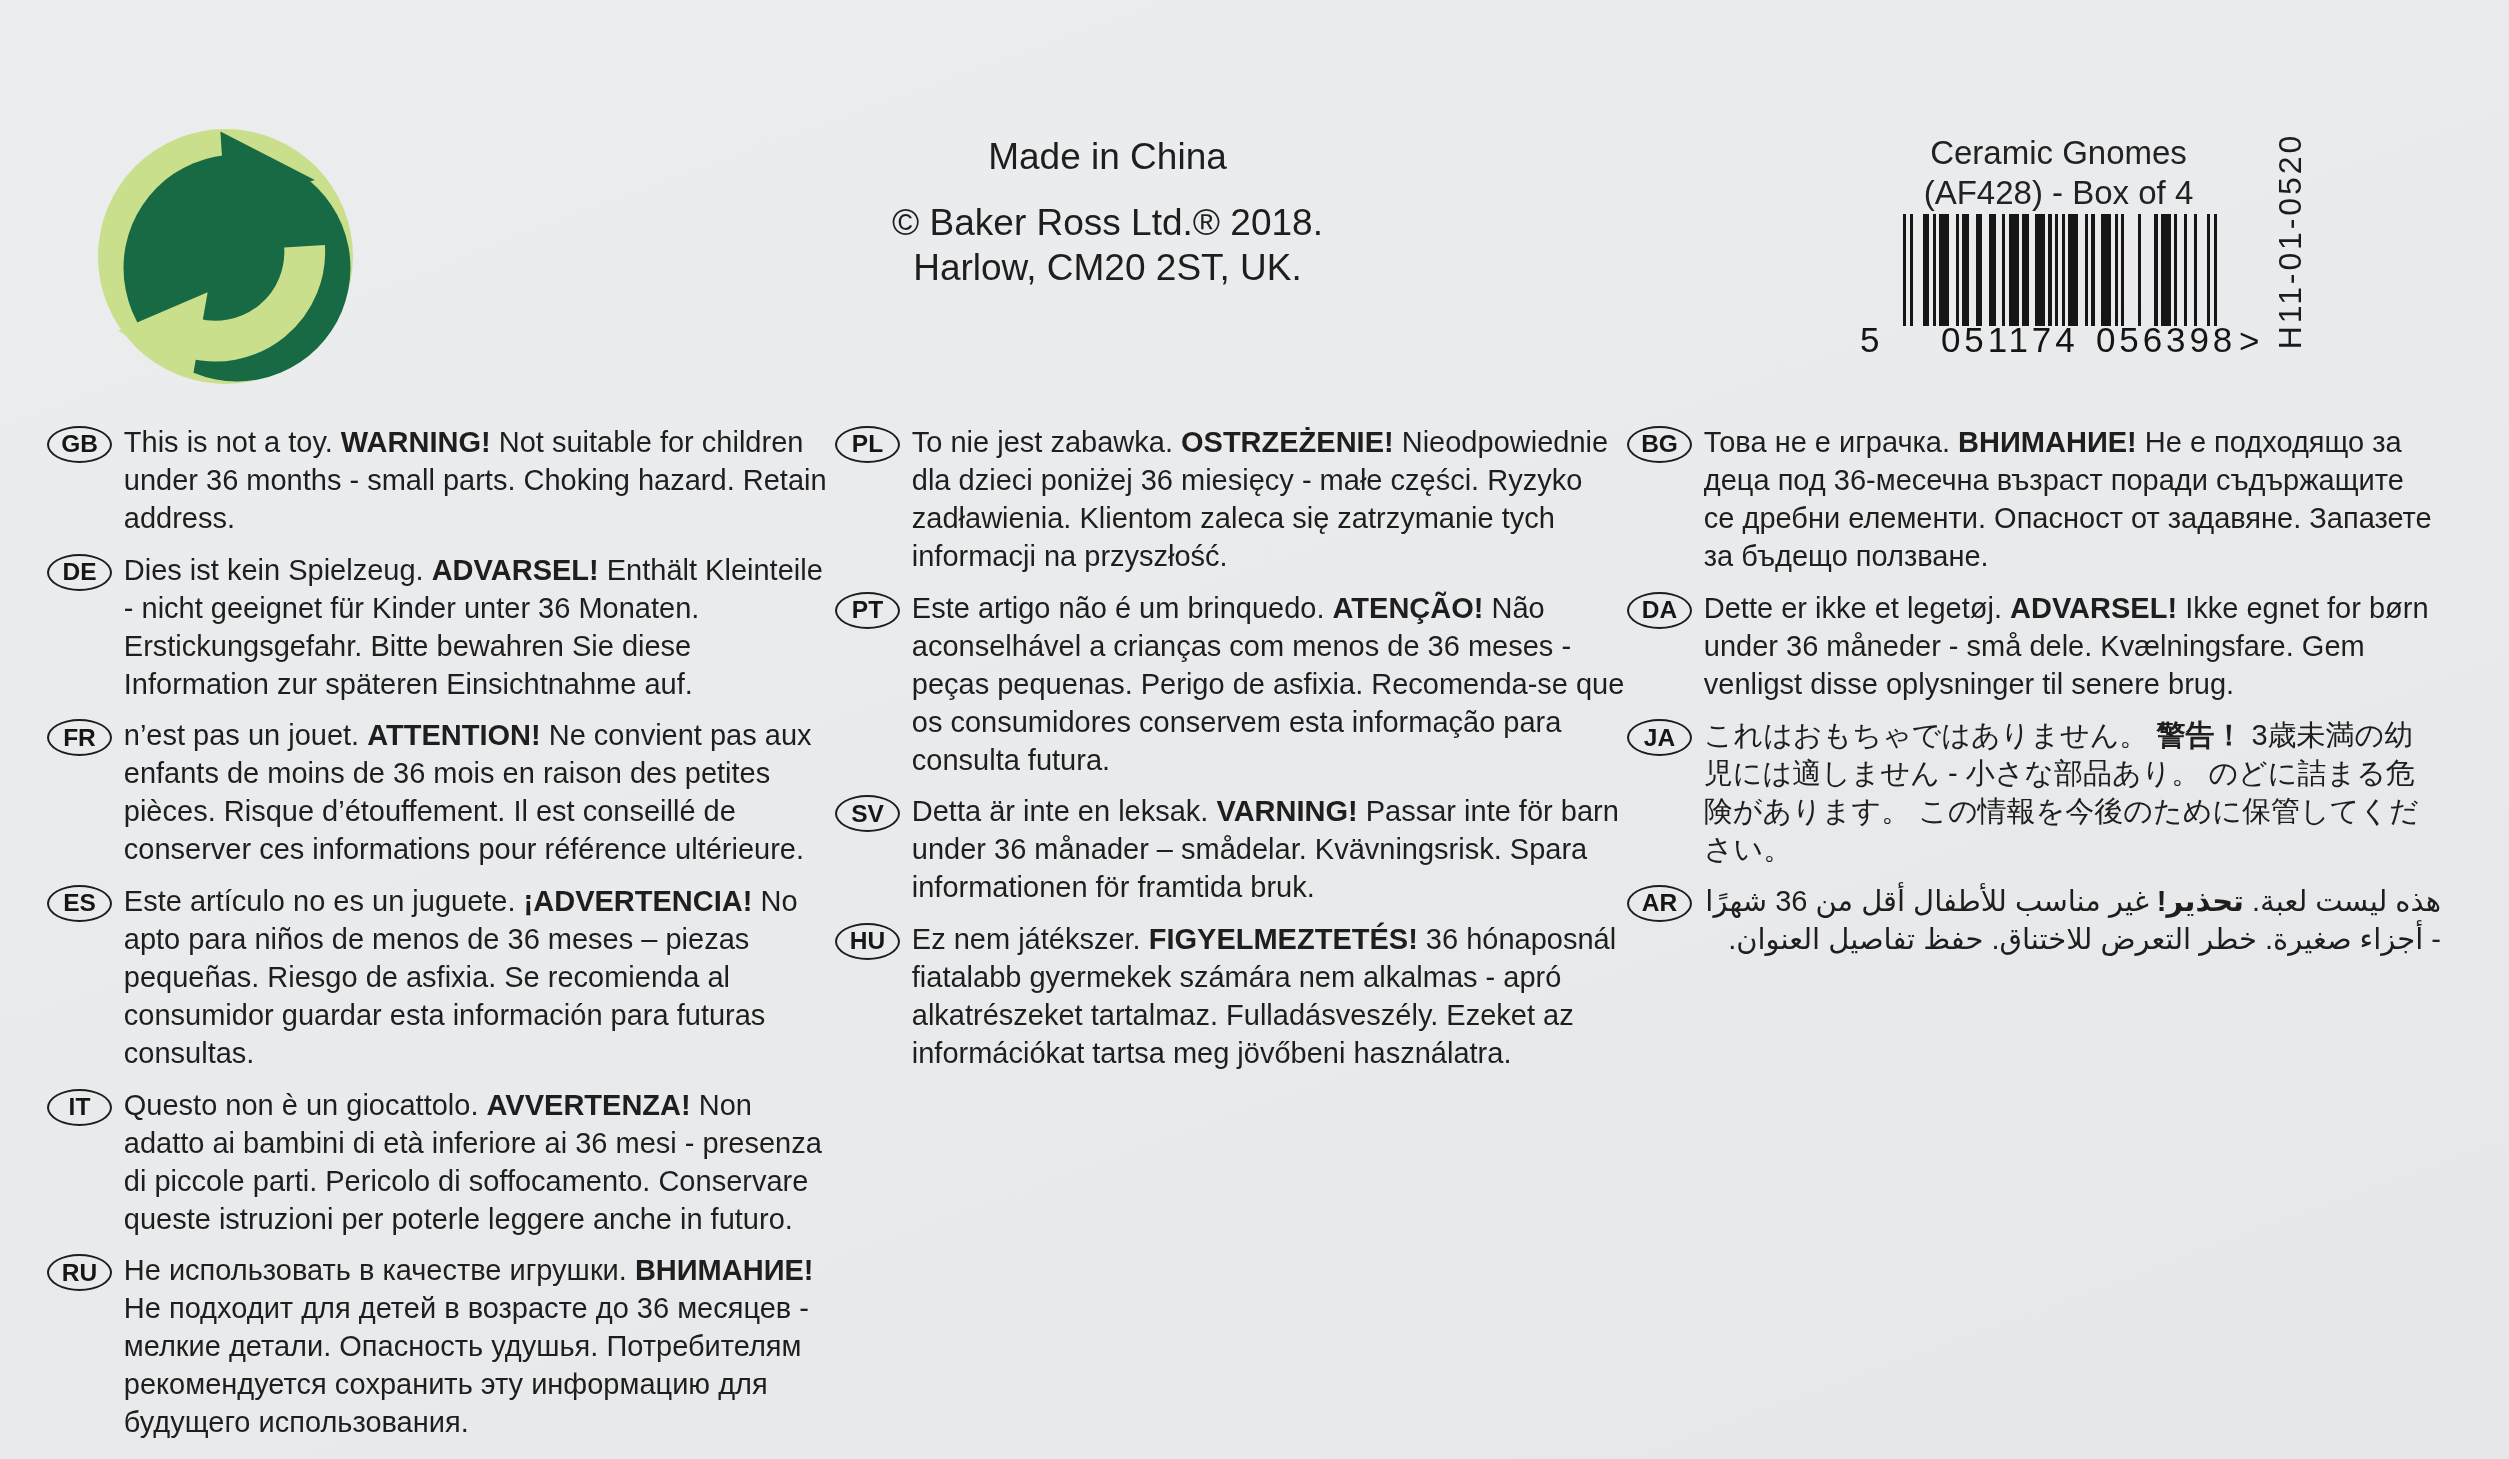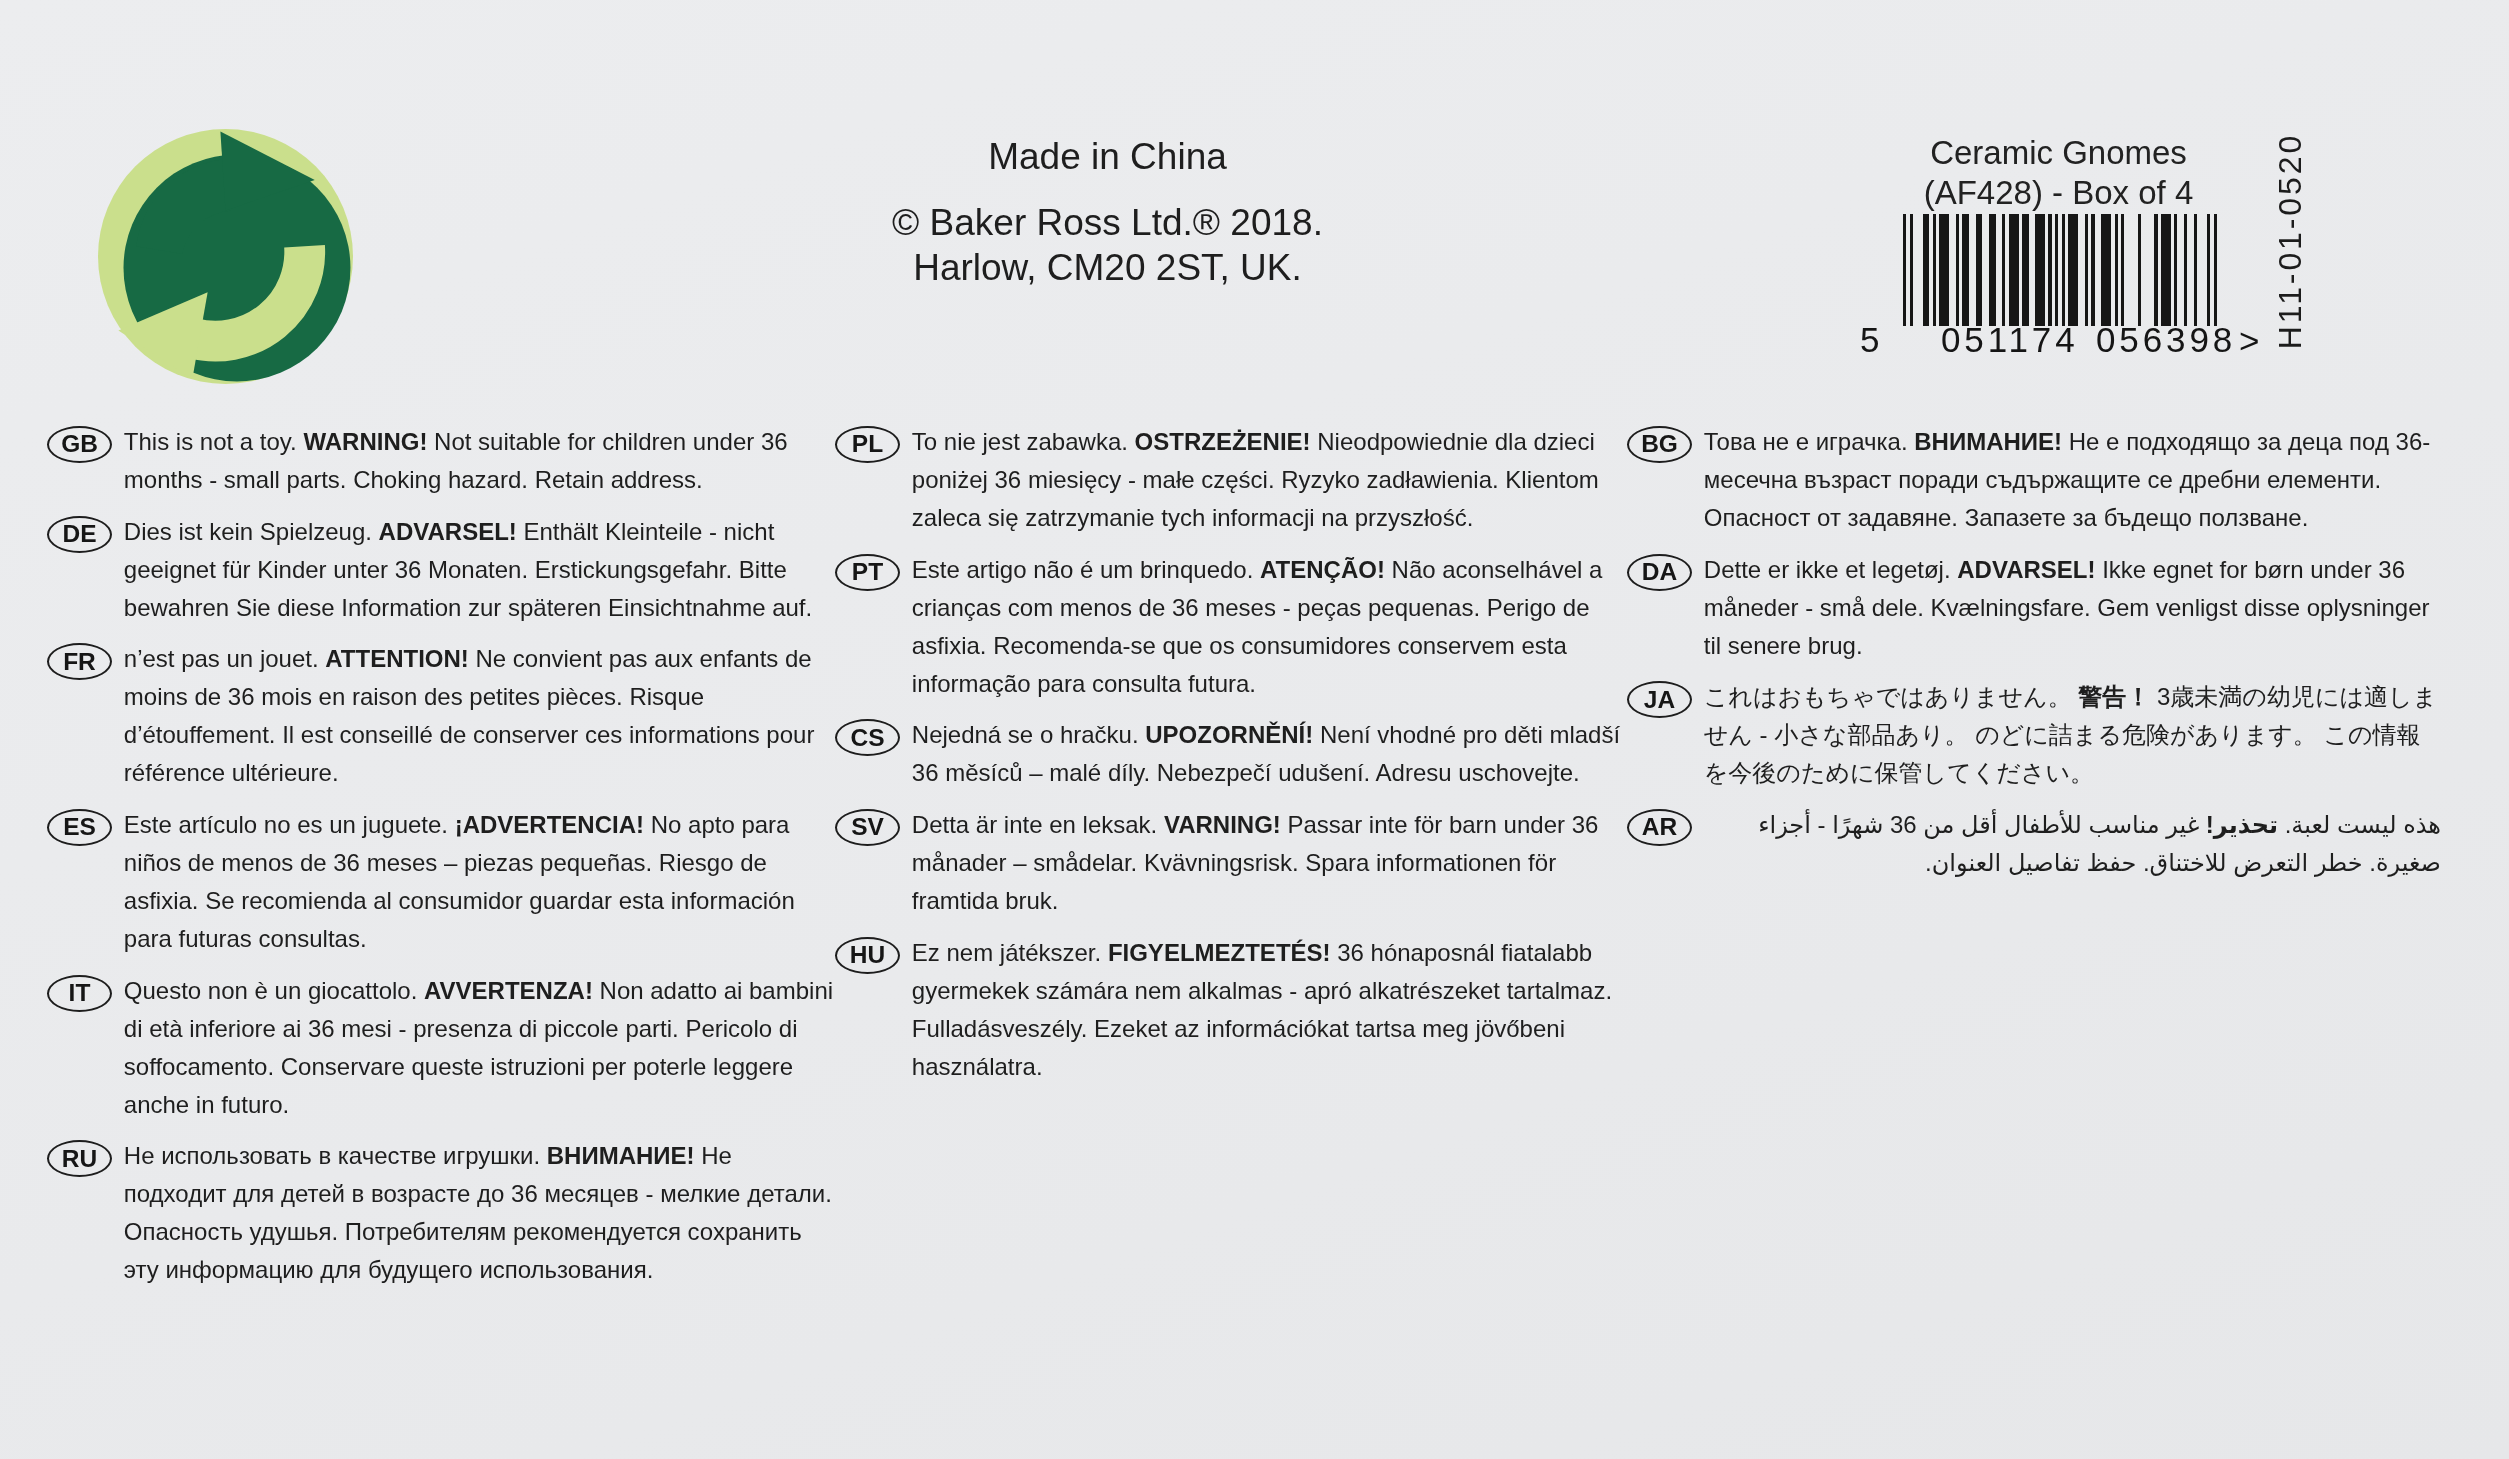--- a/index.html
+++ b/index.html
@@ -34,21 +34,21 @@
   #col-0{left:47px;}
   #col-1{left:835px;}
   #col-2{left:1627px;width:814px;}
   .lang-section{display:flex;align-items:flex-start;gap:11.8px;margin-bottom:13.7px;}
   .badge{
     flex:0 0 auto;min-width:65px;height:37px;box-sizing:border-box;
     border:2.9px solid #1d1d1d;border-radius:50%;
     display:flex;align-items:center;justify-content:center;
     font-weight:700;font-size:24.5px;margin-top:2.9px;padding:0 7.8px;color:#161616;
   }
-  .lang-text{margin:0;font-size:24px;line-height:38px;flex:1;color:#1e1e1e;}
+  .lang-text{margin:0;font-size:29px;line-height:38px;flex:1;color:#1e1e1e;}
   .lang-text strong{font-weight:700;}
   .rtl{direction:rtl;text-align:right;}
 </style>
 </head>
 <body style="color: rgb(30, 30, 30);">
 
 <svg class="abs logo" viewBox="0 0 200 200" aria-hidden="true">
   <circle cx="100" cy="100" r="100" fill="#cadf8c"></circle>
   <circle cx="109" cy="109" r="89" fill="#176a44"></circle>
   <path d="M30,92 A78,78 0 0 1 118,24 L104,64 A42,42 0 0 0 66,98 Z" fill="#176a44"></path>
@@ -154,24 +154,20 @@
 <div class="lang-col" id="col-1">
     <div class="lang-section">
       <span class="badge">PL</span>
       <p class="lang-text"><span>To nie jest zabawka. </span><strong>OSTRZEŻENIE!</strong><span> Nieodpowiednie dla dzieci poniżej 36 miesięcy - małe części. Ryzyko zadławienia. Klientom zaleca się zatrzymanie tych informacji na przyszłość.</span></p>
     </div>
     <div class="lang-section">
       <span class="badge">PT</span>
       <p class="lang-text"><span>Este artigo não é um brinquedo. </span><strong>ATENÇÃO!</strong><span> Não aconselhável a crianças com menos de 36 meses - peças pequenas. Perigo de asfixia. Recomenda-se que os consumidores conservem esta informação para consulta futura.</span></p>
     </div>
     <div class="lang-section">
-      <span class="badge">CS</span>
-      <p class="lang-text"><span>Nejedná se o hračku. </span><strong>UPOZORNĚNÍ!</strong><span> Není vhodné pro děti mladší 36 měsíců – malé díly. Nebezpečí udušení. Adresu uschovejte.</span></p>
-    </div>
-    <div class="lang-section">
       <span class="badge">SV</span>
       <p class="lang-text"><span>Detta är inte en leksak. </span><strong>VARNING!</strong><span> Passar inte för barn under 36 månader – smådelar. Kvävningsrisk. Spara informationen för framtida bruk.</span></p>
     </div>
     <div class="lang-section">
       <span class="badge">HU</span>
       <p class="lang-text"><span>Ez nem játékszer. </span><strong>FIGYELMEZTETÉS!</strong><span> 36 hónaposnál fiatalabb gyermekek számára nem alkalmas - apró alkatrészeket tartalmaz. Fulladásveszély. Ezeket az információkat tartsa meg jövőbeni használatra.</span></p>
     </div>
   </div>
 <div class="lang-col" id="col-2">
     <div class="lang-section">

